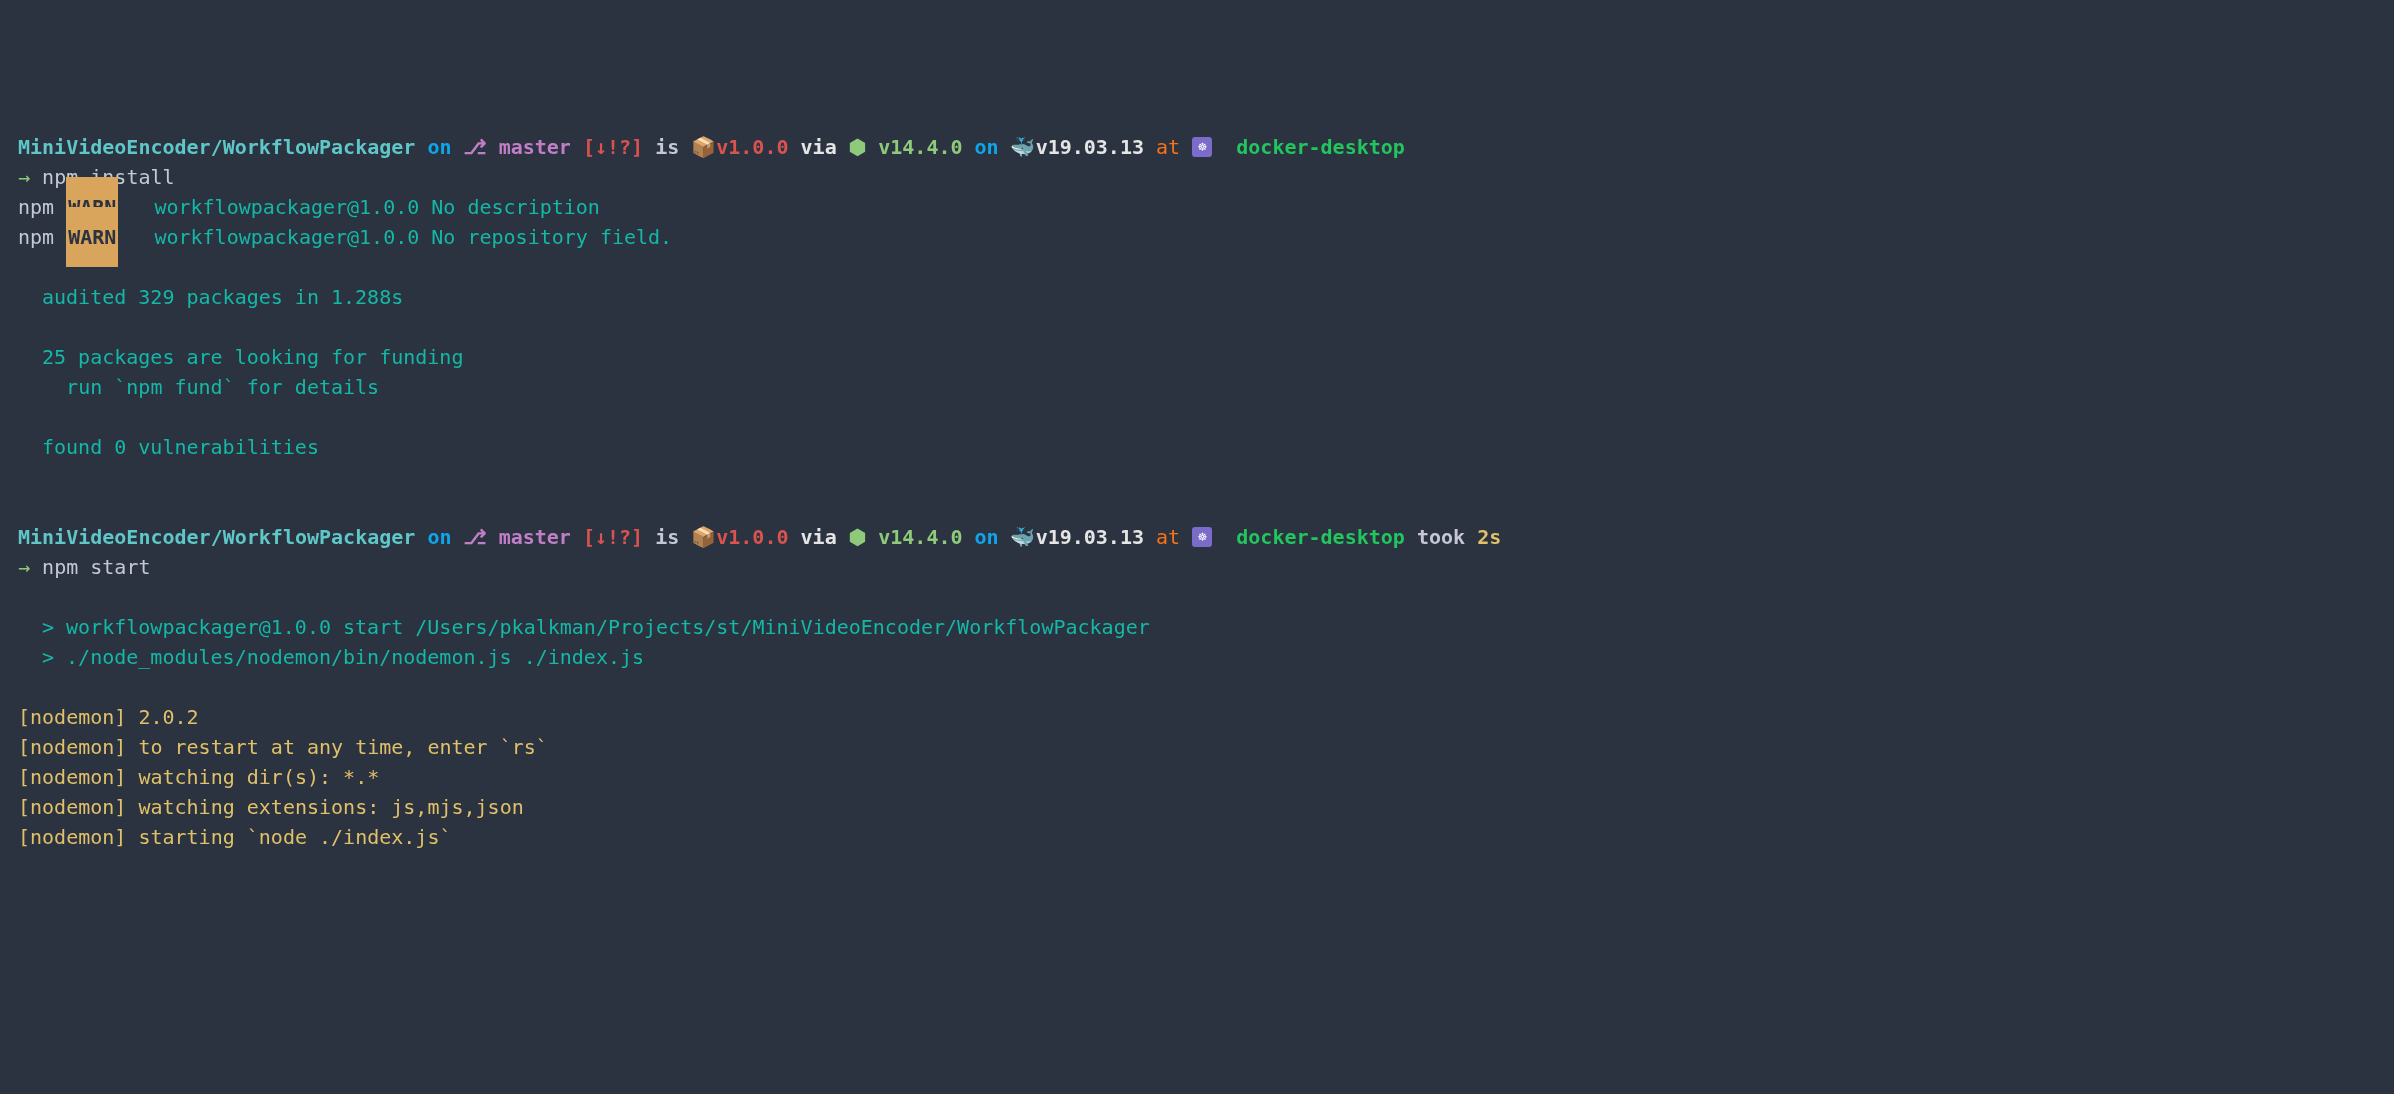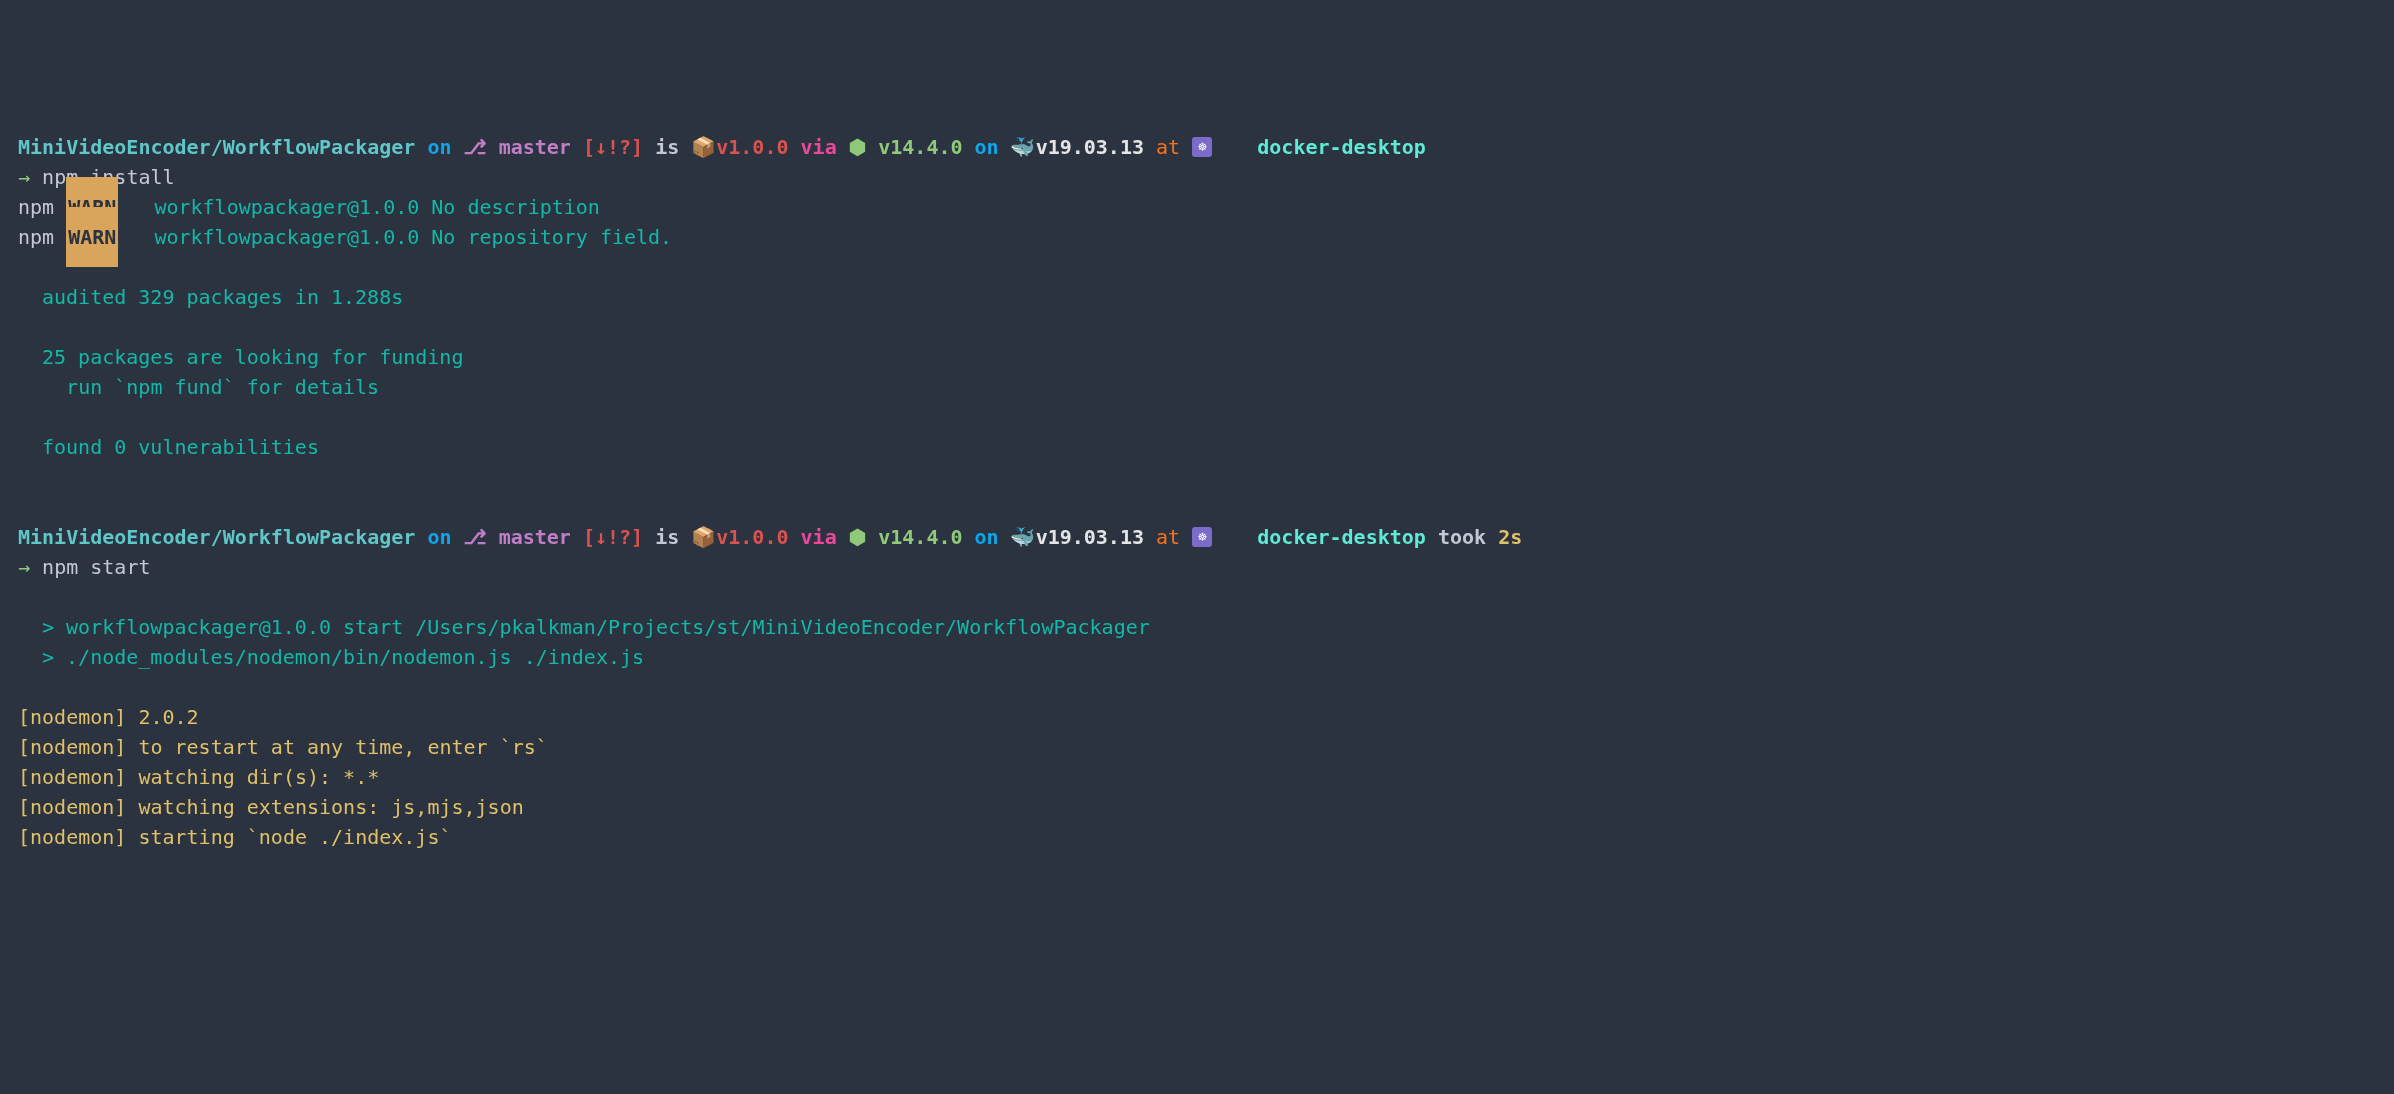--- a/index.html
+++ b/index.html
@@ -40,39 +40,38 @@
     }
     .prompt-is {
       color: #c5c8d4;
       font-weight: bold;
     }
     .prompt-pkg {
       color: #d9534f;
       font-weight: bold;
     }
     .prompt-via {
-      color: #ec4899;
+      color: #e5e5e5;
       font-weight: bold;
     }
     .prompt-node {
       color: #8fc97a;
       font-weight: bold;
     }
     .prompt-docker {
       color: #e5e5e5;
       font-weight: bold;
     }
     .prompt-at {
       color: #f97316;
       font-weight: normal;
     }
     .prompt-k8s {
-      color: #5eead4;
+      color: #22c55e;
       font-weight: bold;
-      margin-left: 21px;
     }
     .prompt-took {
       color: #c5c8d4;
       font-weight: bold;
     }
     .prompt-duration {
       color: #e0c068;
       font-weight: bold;
     }
     .arrow {

